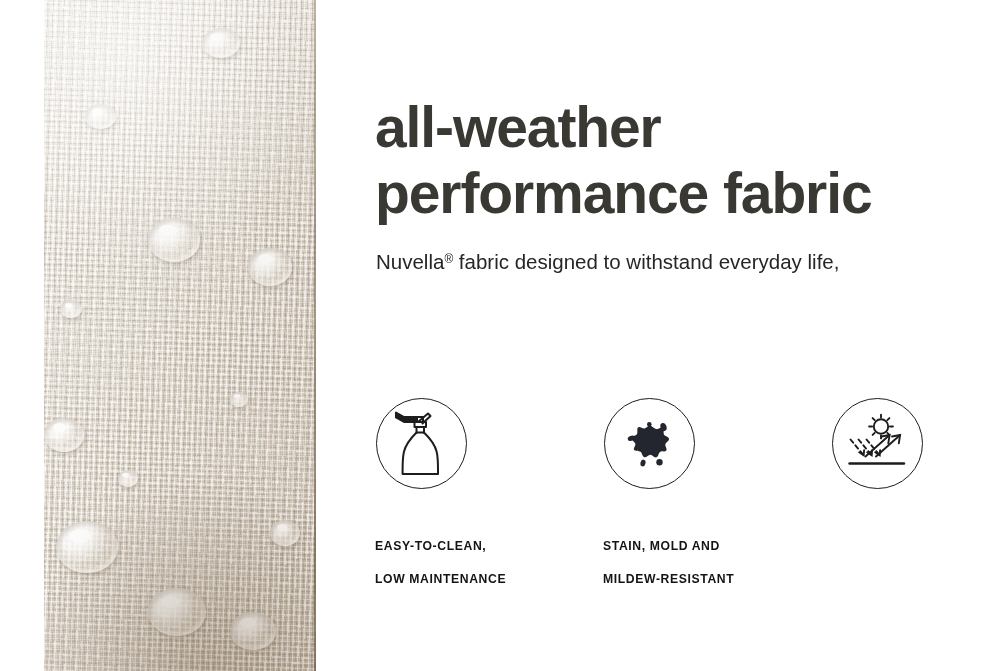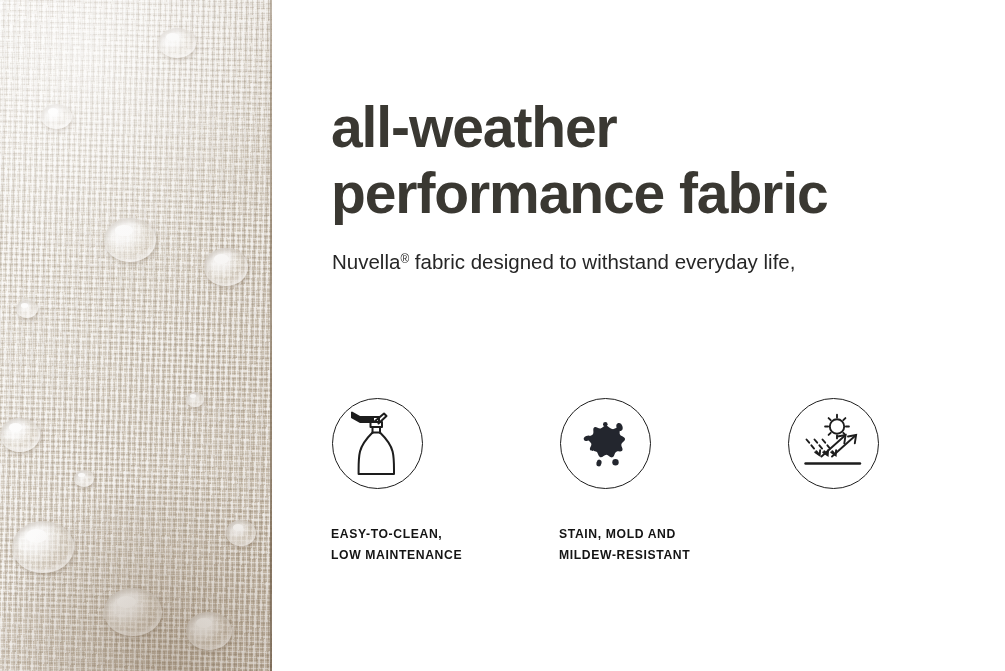--- a/index.html
+++ b/index.html
@@ -13,20 +13,21 @@
     font-family: "Liberation Sans", sans-serif;
     overflow: hidden;
   }
   .banner {
     position: relative;
     width: 882px;
     height: 671px;
     background: #ffffff;
     display: flex;
     flex-direction: row;
+    padding-left: 44px;
   }
 
   
   .photo-panel {
     position: relative;
     width: 272px;
     height: 671px;
     flex: 0 0 272px;
     overflow: hidden;
     background: #d8d2c8;
@@ -212,20 +213,21 @@
     color: #141414;
     font-size: 12.2px;
     font-weight: 700;
     letter-spacing: 0.62px;
     line-height: 20.5px;
     text-transform: uppercase;
     white-space: nowrap;
   }
   .feature .caption .line {
     display: block;
+    margin-top: 12px;
   }
 </style>
 </head>
 <body>
 
 <div class="banner">
 
   <div class="photo-panel">
     <div class="fabric-base"></div>
     <div class="weave"></div>

